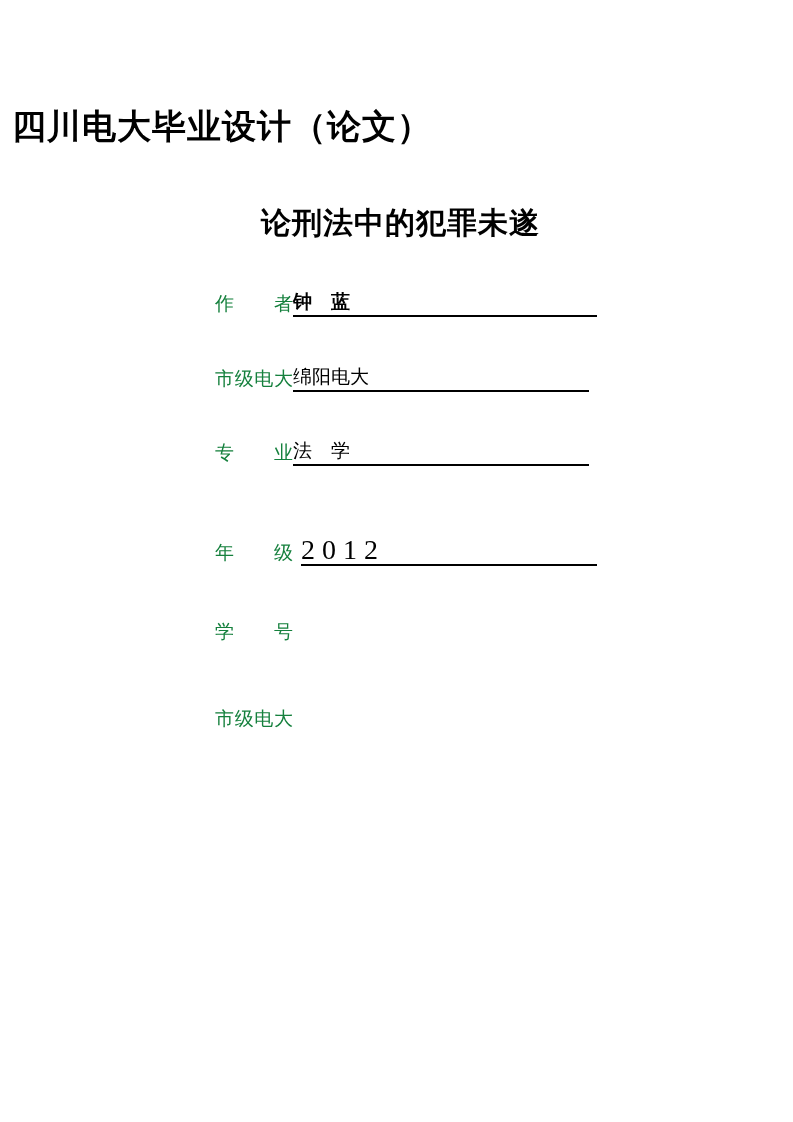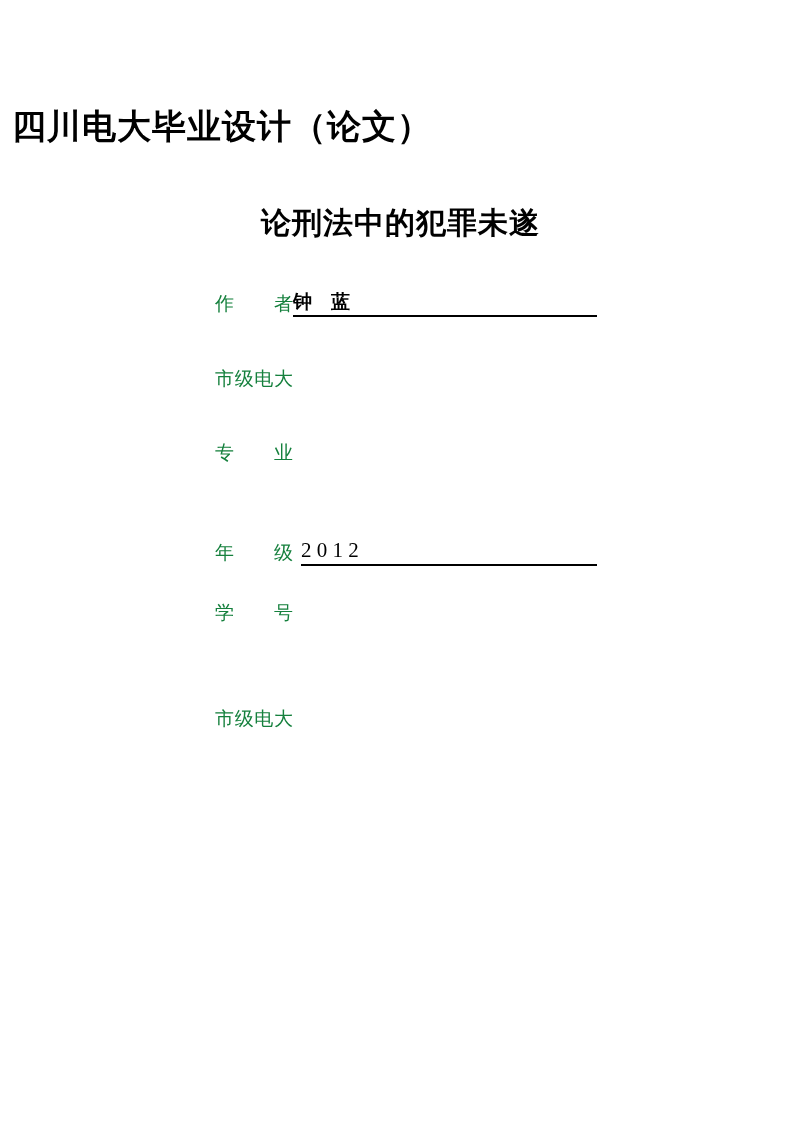--- a/index.html
+++ b/index.html
@@ -70,28 +70,28 @@
     font-size: 19px;
     line-height: 25px;
     white-space: pre;
     color: #000000;
   }
   .field-value.bold {
     font-weight: bold;
   }
   .field-value.serif {
     font-family: "Liberation Serif", "DejaVu Serif", serif;
-    font-size: 21px;
+    font-size: 28px;
     line-height: 25px;
   }
   .row-author      { top: 287px; }
   .row-university  { top: 362px; }
   .row-major       { top: 436px; }
   .row-grade       { top: 536px; gap: 8px; }
-  .row-student-id  { top: 596px; }
+  .row-student-id  { top: 619px; flex-direction: column; }
   .row-advisor     { top: 702px; }
   
   .row-author .field-line { width: 304px; }
 </style>
 </head>
 <body>
 
 <div class="page">
 
   <h1 class="doc-title">四川电大毕业设计（论文）</h1>
@@ -100,24 +100,30 @@
 
   <div class="field-row row-author">
     <span class="field-label">作　者</span>
     <span class="field-line">
       <span class="field-value bold">钟　蓝</span>
     </span>
   </div>
 
   <div class="field-row row-university">
     <span class="field-label">市级电大</span>
+    <span class="field-line">
+      <span class="field-value">绵阳电大</span>
+    </span>
   </div>
 
   <div class="field-row row-major">
     <span class="field-label">专　业</span>
+    <span class="field-line">
+      <span class="field-value">法　学</span>
+    </span>
   </div>
 
   <div class="field-row row-grade">
     <span class="field-label">年　级</span>
     <span class="field-line">
       <span class="field-value serif">2 0 1 2</span>
     </span>
   </div>
 
   <div class="field-row row-student-id">

